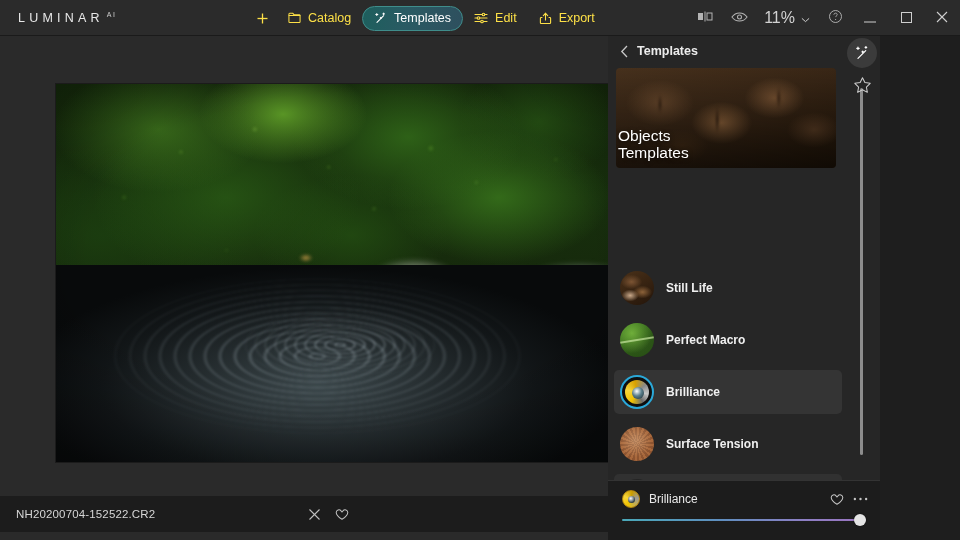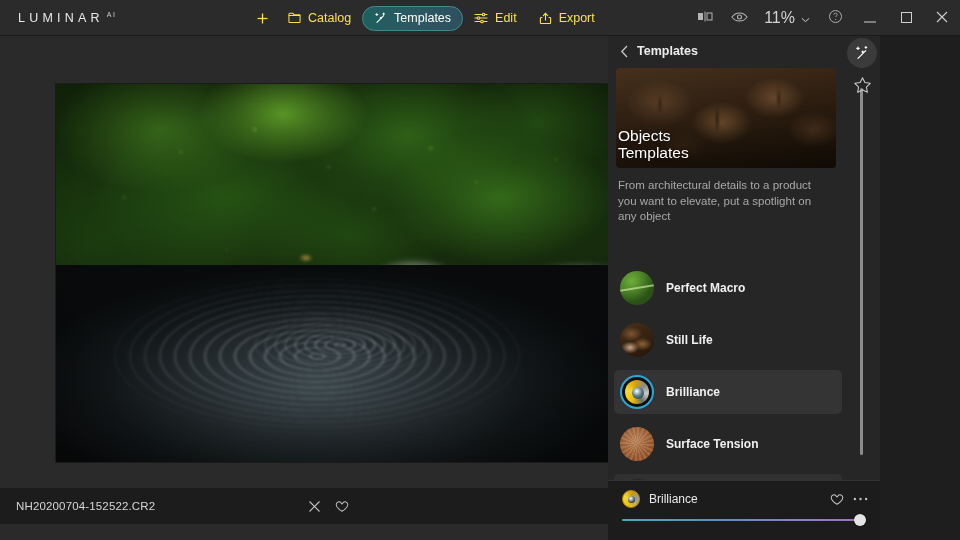--- a/index.html
+++ b/index.html
@@ -165,21 +165,21 @@
   }
   .topwater {
     background:
       radial-gradient(ellipse 80px 14px at 80% 51%, rgba(200,205,205,.55), transparent 70%),
       radial-gradient(ellipse 60px 10px at 92% 49%, rgba(180,188,190,.4), transparent 72%);
     filter: blur(2.5px);
   }
 
   
   #statusbar {
-    position: absolute; left: 0; bottom: 16px; width: 688px; height: 36px;
+    position: absolute; left: 0; bottom: 8px; width: 688px; height: 36px;
     background: #1c1c1c;
     display: flex; align-items: center;
   }
   #filename {
     margin-left: 16px; color: #d6d6d6; font-size: 11.5px;
     letter-spacing: .15px; white-space: nowrap;
   }
   #status-actions {
     position: absolute; left: 308px; display: flex; align-items: center; gap: 14px;
   }
@@ -534,32 +534,31 @@
 
     <div id="collection-card">
       <div class="beanline"></div>
       <div class="shade"></div>
       <div id="collection-title">
         <div>Objects</div>
         <div>Templates</div>
       </div>
     </div>
 
-    <div id="collection-desc">From architectural details to a product you want to elevate, put a spotlight on any object</div>
 
     <div id="tpl-list">
+
+      <div class="tpl-row">
+        <div class="tpl-thumb th-still"></div>
+        <div class="tpl-label">Still Life</div>
+      </div>
 
       <div class="tpl-row">
         <div class="tpl-thumb th-macro"></div>
         <div class="tpl-label">Perfect Macro</div>
-      </div>
-
-      <div class="tpl-row">
-        <div class="tpl-thumb th-still"></div>
-        <div class="tpl-label">Still Life</div>
       </div>
 
       <div class="tpl-row selected">
         <div class="tpl-thumb th-brill"></div>
         <div class="tpl-label">Brilliance</div>
       </div>
 
       <div class="tpl-row">
         <div class="tpl-thumb th-surface"></div>
         <div class="tpl-label">Surface Tension</div>

